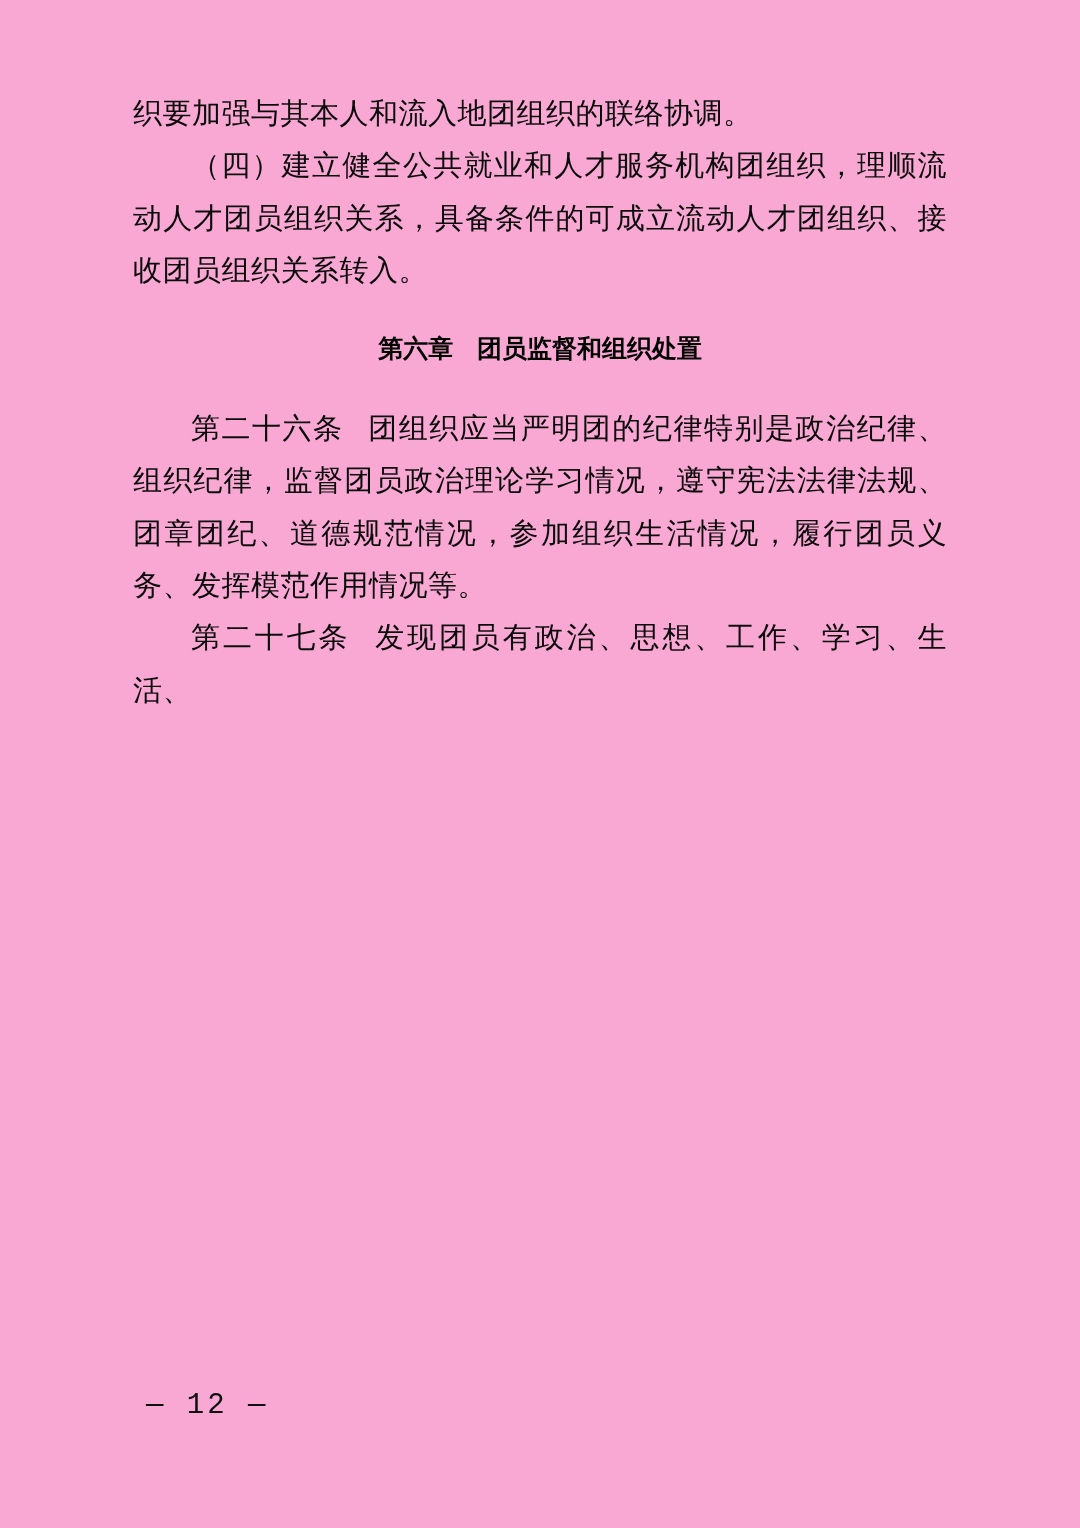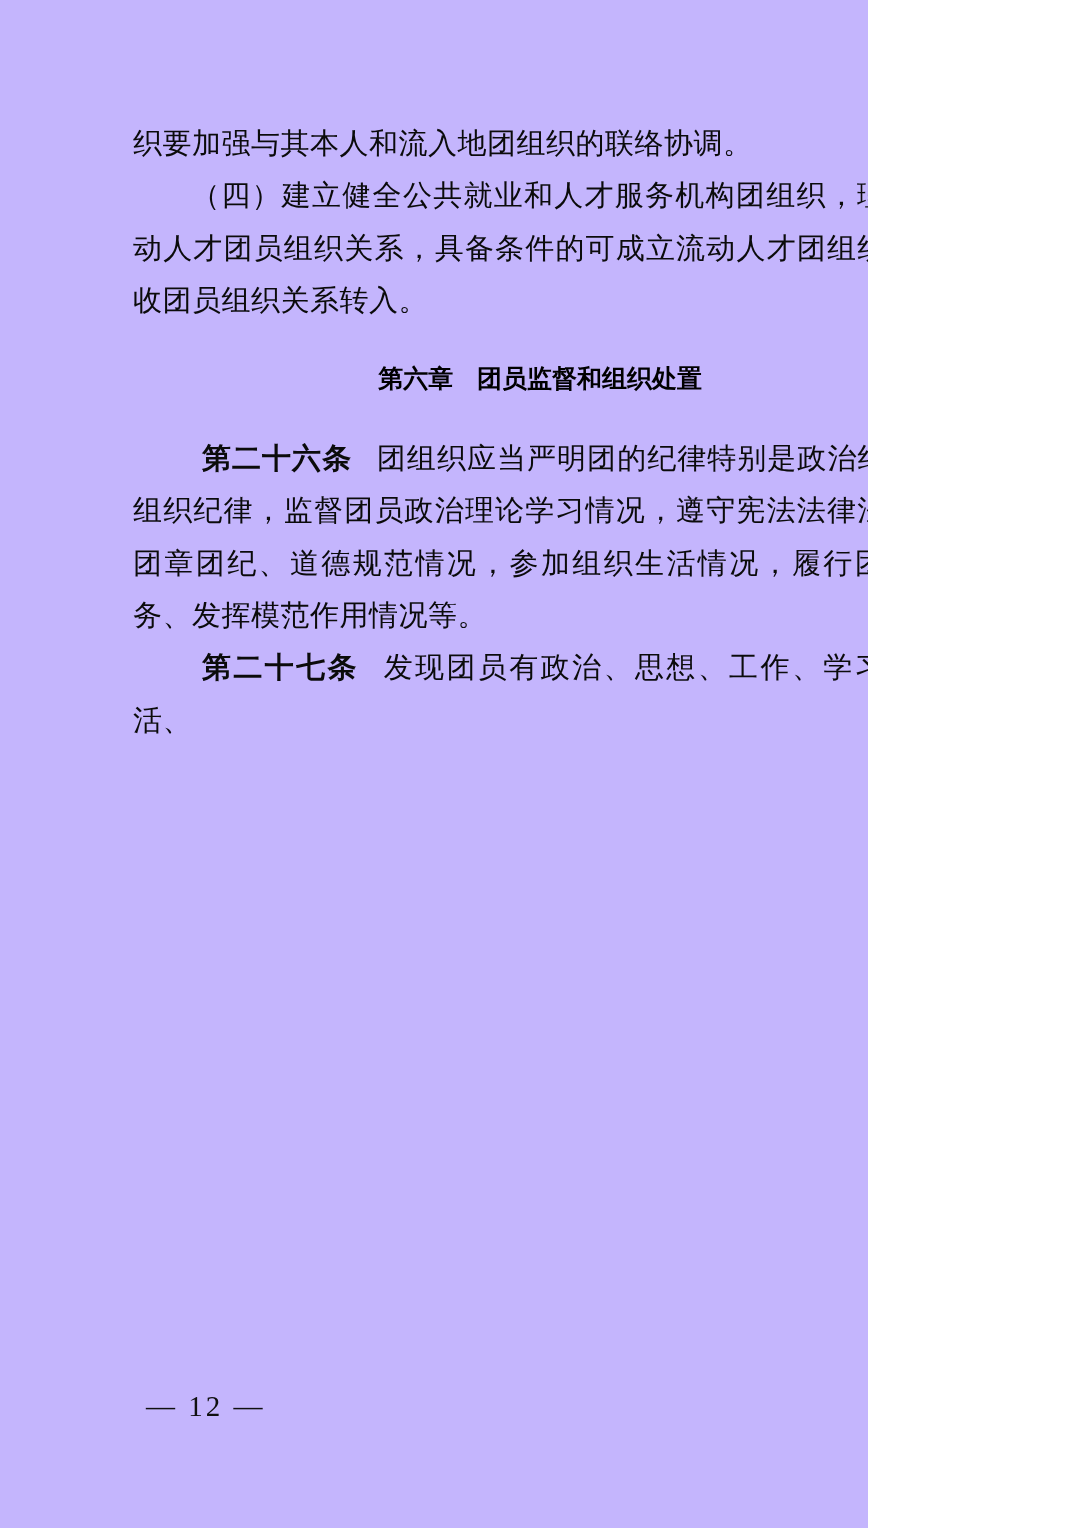--- a/index.html
+++ b/index.html
@@ -2,49 +2,48 @@
 <html><head>
 <meta charset="utf-8">
 <style>
   html, body {
     margin: 0;
     padding: 0;
     background: #ffffff;
   }
   .page {
     position: relative;
-    width: 868px;
+    width: 1080px;
     height: 1528px;
-    background: #c4b5fd;
+    background: #f9a8d4;
     overflow: hidden;
     box-sizing: border-box;
-    padding: 117px 133px 0 133px;
+    padding: 87px 133px 0 133px;
   }
   .body-text {
     width: 814px;
   }
   .para {
     margin: 0;
     font-family: "Liberation Serif", "DejaVu Serif", serif;
     font-size: 29px;
     line-height: 52.3px;
     color: #0b0b0b;
     text-align: justify;
     text-justify: inter-character;
     text-indent: 2em;
     letter-spacing: 0.5px;
   }
   .para.no-indent {
     text-indent: 0;
   }
   .lead {
     font-family: "Liberation Sans", "DejaVu Sans", sans-serif;
-    font-weight: 700;
+    font-weight: 400;
     margin-right: 0.85em;
-    margin-left: 11px;
   }
   .lead:empty {
     display: none;
     margin: 0;
   }
   .chapter {
     margin: 26px 0 28px 0;
     text-align: center;
     text-indent: 0;
     font-family: "Liberation Sans", "DejaVu Sans", sans-serif;
@@ -53,21 +52,21 @@
     line-height: 52px;
     color: #000000;
   }
   .chapter .chapter-num {
     margin-right: 0.95em;
   }
   .footer {
     position: absolute;
     left: 146px;
     top: 1388px;
-    font-family: Liberation Serif, serif;
+    font-family: Liberation Mono, monospace;
     font-size: 29px;
     line-height: 36px;
     color: #101010;
     letter-spacing: 3px;
   }
 </style>
 </head>
 <body>
 
 <div class="page">

